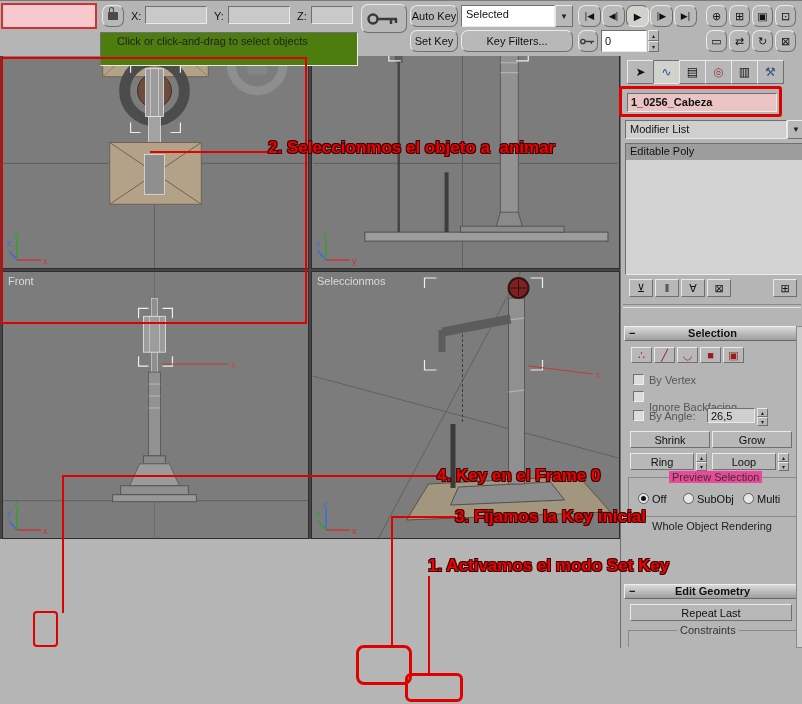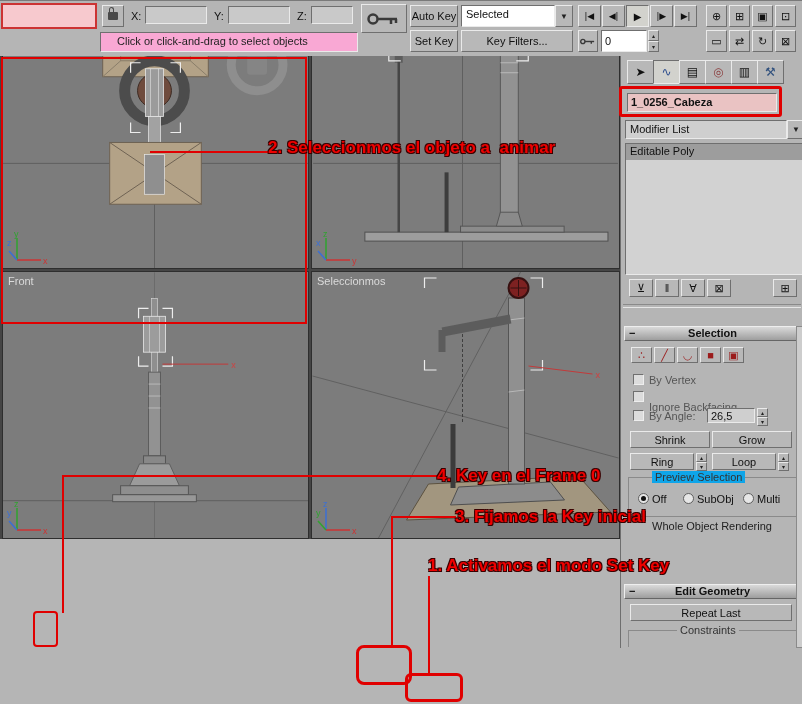--- a/index.html
+++ b/index.html
@@ -50,21 +50,21 @@
   .rollout .rminus{position:absolute;left:4px;top:0;font-weight:bold;}
   .chk{position:absolute;width:11px;height:11px;background:#dcdcdc;border:1px solid;border-color:#6f6f6f #eee #eee #6f6f6f;box-sizing:border-box;}
   .radio{position:absolute;width:11px;height:11px;border-radius:50%;background:#e6e6e6;border:1px solid #5f5f5f;box-sizing:border-box;}
   .radio.sel::after{content:"";position:absolute;left:2px;top:2px;width:5px;height:5px;border-radius:50%;background:#111;}
   .pbtn{position:absolute;display:flex;align-items:center;justify-content:center;font-size:11px;box-sizing:border-box;}
   .spin{position:absolute;width:11px;display:flex;flex-direction:column;box-sizing:border-box;}
   .spin span{flex:1;display:flex;align-items:center;justify-content:center;font-size:6px;color:#222;
              background:#b8b8b8;border:1px solid;border-color:#eaeaea #6f6f6f #6f6f6f #eaeaea;box-sizing:border-box;}
   
   .sbar{position:absolute;left:0;top:648;width:802px;height:56px;background:#b5b5b5;border-top:1px solid #7a7a7a;box-sizing:border-box;}
-  .sbtn{position:absolute;display:flex;align-items:center;justify-content:center;font-size:11px;box-sizing:border-box;}
+  .sbtn{position:absolute;display:flex;align-items:center;justify-content:center;font-size:11px;box-sizing:border-box;border-radius:7px;}
   .field{position:absolute;box-sizing:border-box;padding:2px 3px 0 3px;font-size:11px;}
   .lock-icon{position:relative;width:10px;height:8px;background:#4a4a4a;border-radius:1px;display:inline-block;}
   .lock-icon::before{content:"";position:absolute;top:-5px;left:1px;width:5px;height:5px;
                      border:1.5px solid #4a4a4a;border-bottom:none;border-radius:3px 3px 0 0;box-sizing:border-box;}
   
   .anno-text{position:absolute;color:#f00000;font-weight:bold;font-size:17px;line-height:20px;
              white-space:pre;z-index:60;
              text-shadow:1px 1px 0 #3a0000,-1px 1px 0 #3a0000,1px -1px 0 #3a0000,-1px -1px 0 #3a0000;}
   .anno-line{position:absolute;background:#e00000;z-index:55;}
   .anno-box{position:absolute;border:3px solid #e00000;z-index:55;border-radius:6px;box-sizing:border-box;}
@@ -350,21 +350,21 @@
       <span>▴</span>
         <span>▾</span>
     </div>
     <div class="pbtn raised" style="left:91px;top:397px;width:64px;height:17px;">Loop</div>
     <div class="spin" style="left:157px;top:397px;height:17px;">
       <span>▴</span>
         <span>▾</span>
     </div>
 
     <div class="abs" style="left:7px;top:421px;width:168px;height:38px;border:1px solid #8a8a8a;"></div>
-    <span class="abs" style="left:31px;top:415px;background:#0ea5e9;padding:0 3px;color:#333;">Preview Selection</span>
+    <span class="abs" style="left:48px;top:415px;background:#ec4899;padding:0 3px;color:#333;">Preview Selection</span>
     <div class="radio sel" style="left:17px;top:437px;"></div>
     <span class="abs" style="left:31px;top:437px;">Off</span>
     <div class="radio" style="left:62px;top:437px;"></div>
     <span class="abs" style="left:76px;top:437px;">SubObj</span>
     <div class="radio" style="left:122px;top:437px;"></div>
     <span class="abs" style="left:136px;top:437px;">Multi</span>
 
     <div class="abs" style="left:2px;top:464px;width:178px;text-align:center;color:#222;">Whole Object Rendering</div>
 
     <div class="rollout" style="top:528px;">
@@ -384,21 +384,21 @@
     <div class="sbtn raised" style="left:102px;top:4px;width:22px;height:22px;">
         <span class="lock-icon"></span>
       </div>
     <span class="abs" style="left:131px;top:9px;">X:</span>
     <div class="field sunken" style="left:145px;top:5px;width:62px;height:18px;"></div>
     <span class="abs" style="left:214px;top:9px;">Y:</span>
     <div class="field sunken" style="left:228px;top:5px;width:62px;height:18px;"></div>
     <span class="abs" style="left:297px;top:9px;">Z:</span>
     <div class="field sunken" style="left:311px;top:5px;width:42px;height:18px;"></div>
 
-    <div class="field sunken" style="left:100px;top:31px;width:258px;height:20px;background:#f9a8d4;color:#222;padding-left:16px;">Click or click-and-drag to select objects</div>
+    <div class="field sunken" style="left:100px;top:31px;width:258px;height:34px;background:#4d7c0f;color:#222;padding-left:16px;">Click or click-and-drag to select objects</div>
 
     <div class="sbtn raised" style="left:361px;top:3px;width:46px;height:29px;">
       <svg width="34" height="16" viewBox="0 0 34 16">
         <circle cx="6" cy="8" r="4.5" fill="none" stroke="#3a3a3a" stroke-width="2.5"></circle>
         <line x1="10.5" y1="8" x2="30" y2="8" stroke="#3a3a3a" stroke-width="2.5"></line>
         <line x1="24" y1="8" x2="24" y2="13" stroke="#3a3a3a" stroke-width="2.5"></line>
         <line x1="29" y1="8" x2="29" y2="12" stroke="#3a3a3a" stroke-width="2.5"></line>
       </svg>
     </div>
     <div class="sbtn raised" style="left:410px;top:4px;width:48px;height:22px;">Auto Key</div>

